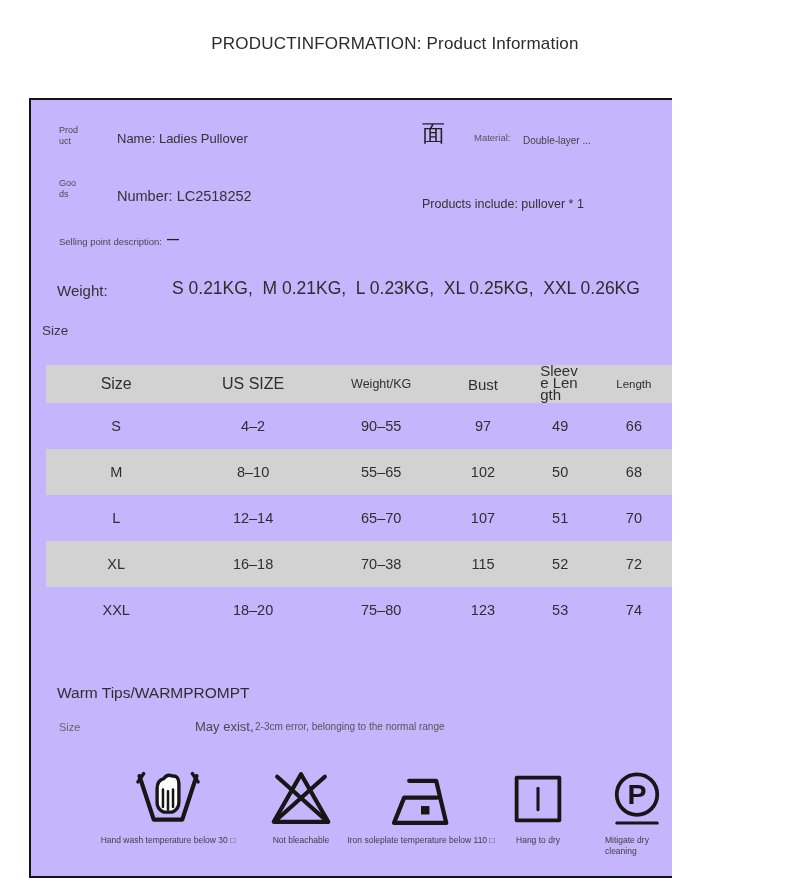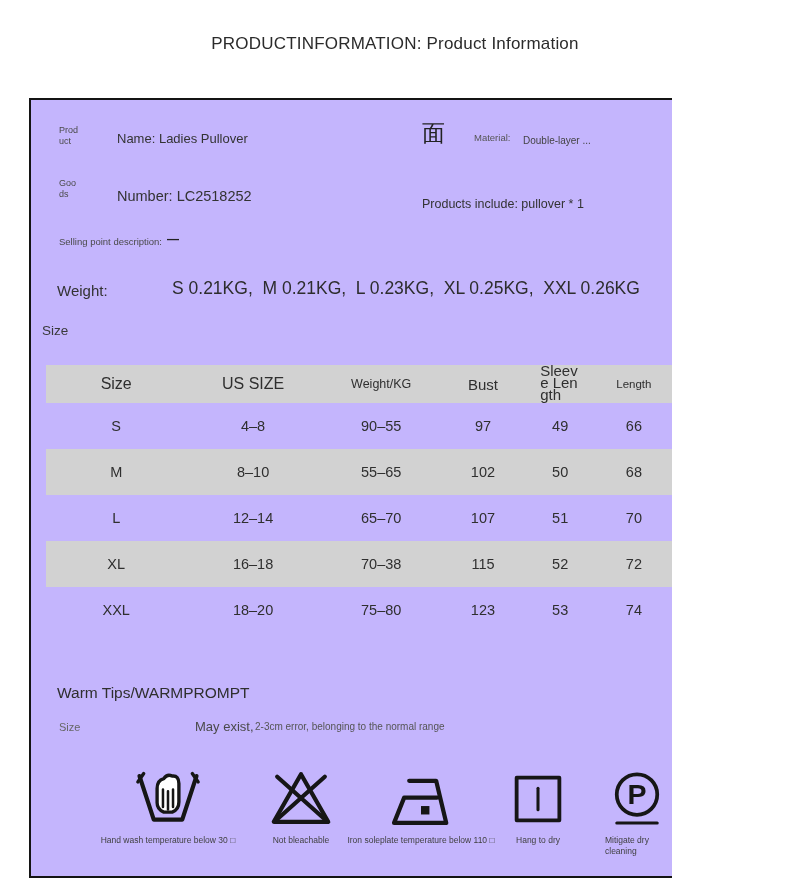--- a/index.html
+++ b/index.html
@@ -161,21 +161,21 @@
         <th class="h-lg">Size</th>
         <th class="h-lg">US SIZE</th>
         <th class="h-md">Weight/KG</th>
         <th class="h-lg" style="font-size:15px;">Bust</th>
         <th class="h-sm"><span class="sleeve-wrap">Sleeve Length</span></th>
         <th class="h-len">Length</th>
         <th class="h-lg">Hem</th>
       </tr>
       <tr class="data-row">
         <td class="cell">S</td>
-        <td class="cell">4–8</td>
+        <td class="cell">4–2</td>
         <td class="cell">90–55</td>
         <td class="cell">97</td>
         <td class="cell">49</td>
         <td class="cell">66</td>
         <td class="cell">115</td>
       </tr>
       <tr class="data-row gray">
         <td class="cell">M</td>
         <td class="cell">8–10</td>
         <td class="cell">55–65</td>

